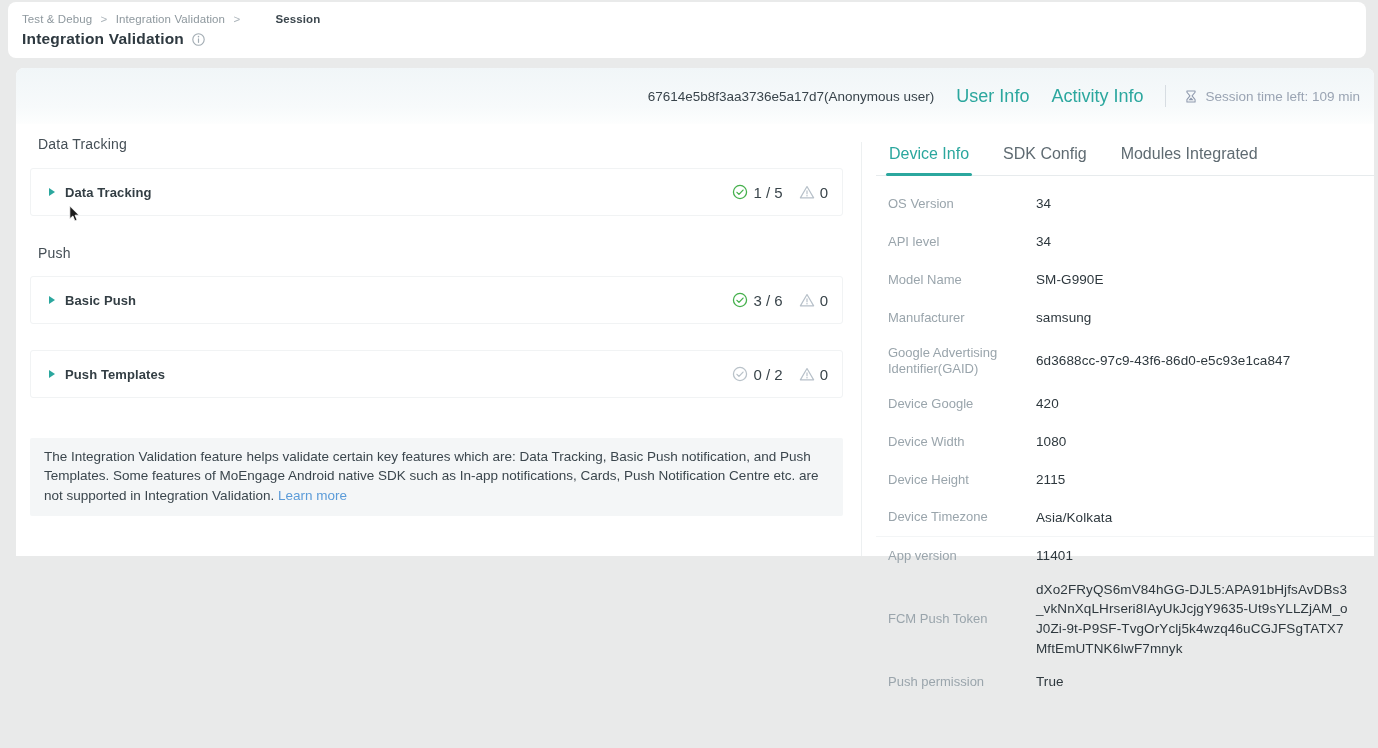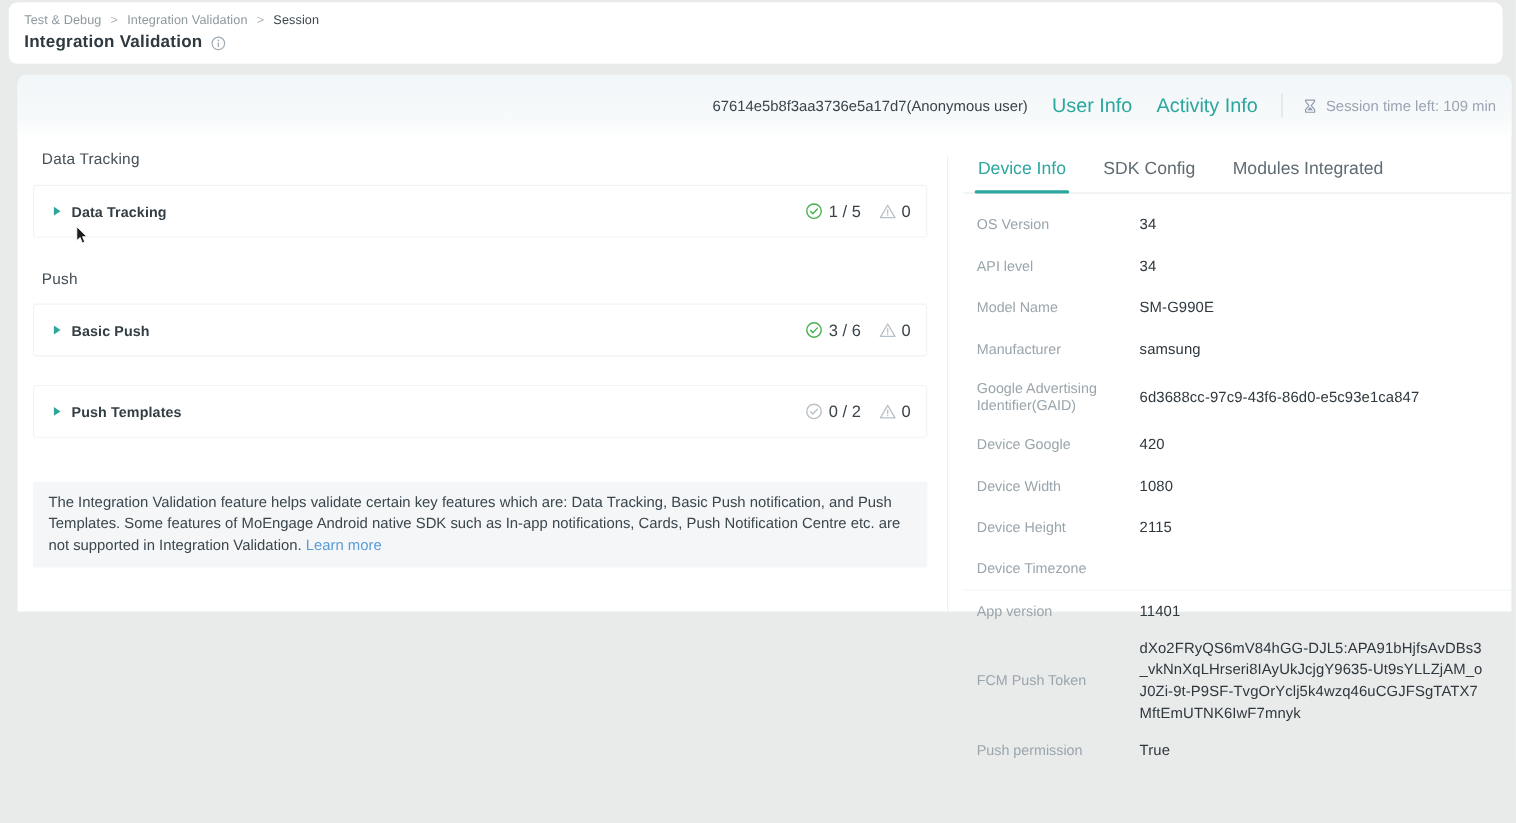--- a/index.html
+++ b/index.html
@@ -6,21 +6,21 @@
     --teal:#2ba79e; --green:#45b04c; --grayicon:#b7c0c9; --link:#5b9bd8;
     --dark:#333e45; --label:#9aa5ac; --muted:#8e989e; --timegray:#9aa4b3;
   }
   *{margin:0;padding:0;box-sizing:border-box;}
   html,body{width:1378px;height:748px;overflow:hidden;}
   body{background:#e9eaea;font-family:"Liberation Sans","DejaVu Sans",sans-serif;color:var(--dark);position:relative;}
 
   .top-card{position:absolute;left:8px;top:2px;width:1358px;height:56px;background:#fff;border-radius:8px;}
   .breadcrumb{position:absolute;left:14px;top:11px;font-size:11.5px;color:var(--muted);letter-spacing:.1px;}
   .breadcrumb .sep{margin:0 5px;color:#aab3b9;}
-  .breadcrumb .last{color:#3c474e;font-weight:normal;}
+  .breadcrumb .last{color:#3c474e;font-weight:bold;margin-left:27px;}
   .page-title-row{position:absolute;left:14px;top:28px;display:flex;align-items:center;gap:7px;}
   .page-title{font-size:15.5px;font-weight:bold;color:#2e3940;letter-spacing:.2px;}
 
   .main-card{position:absolute;left:16px;top:68px;width:1358px;height:488px;background:#fff;border-radius:8px 8px 0 0;}
   .session-band{position:absolute;left:0;top:0;right:0;height:56px;border-radius:8px 8px 0 0;
     background:linear-gradient(180deg,#f1f6f8 0%,#f7fafb 70%,#fdfefe 100%);}
   .session-content{position:absolute;right:14px;top:0;height:56px;display:flex;align-items:center;}
   .session-id{font-size:13.5px;color:#39444b;}
   .session-link{font-size:18px;color:var(--teal);font-weight:normal;text-decoration:none;cursor:pointer;}
   .session-link.l1{margin-left:22px;} .session-link.l2{margin-left:22px;}
@@ -212,20 +212,21 @@
       <div class="d-row">
         <div class="d-label">Device Width</div>
         <div class="d-value">1080</div>
       </div>
       <div class="d-row">
         <div class="d-label">Device Height</div>
         <div class="d-value">2115</div>
       </div>
       <div class="d-row sep">
         <div class="d-label">Device Timezone</div>
+        <div class="d-value">Asia/Kolkata</div>
       </div>
       <div class="d-row">
         <div class="d-label">App version</div>
         <div class="d-value">11401</div>
       </div>
       <div class="d-row xtall">
         <div class="d-label">FCM Push Token</div>
         <div class="d-value">dXo2FRyQS6mV84hGG-DJL5:APA91bHjfsAvDBs3_vkNnXqLHrseri8IAyUkJcjgY9635-Ut9sYLLZjAM_oJ0Zi-9t-P9SF-TvgOrYclj5k4wzq46uCGJFSgTATX7MftEmUTNK6IwF7mnyk</div>
       </div>
       <div class="d-row">

